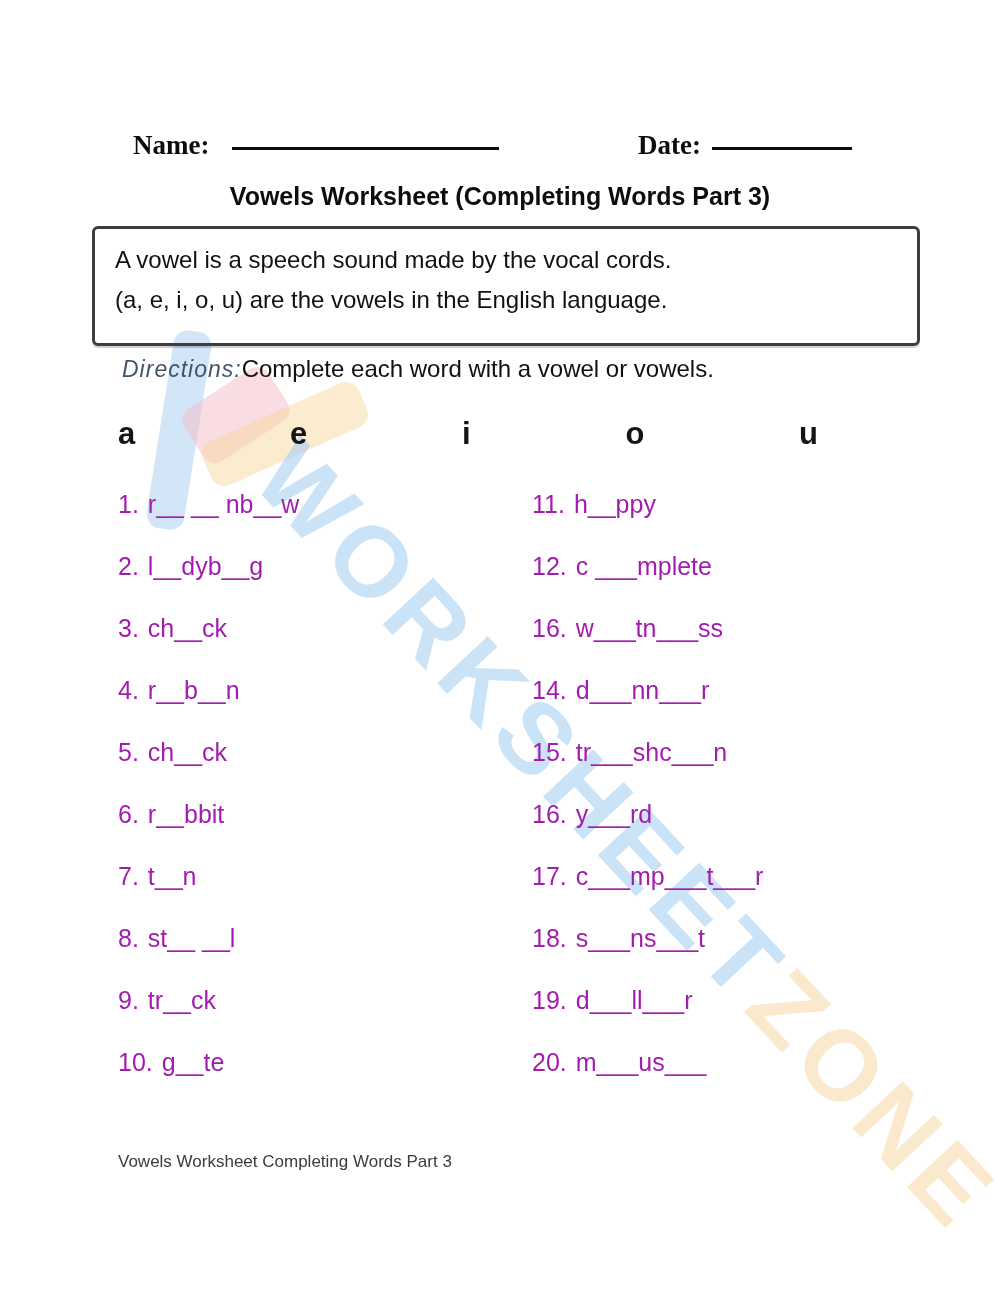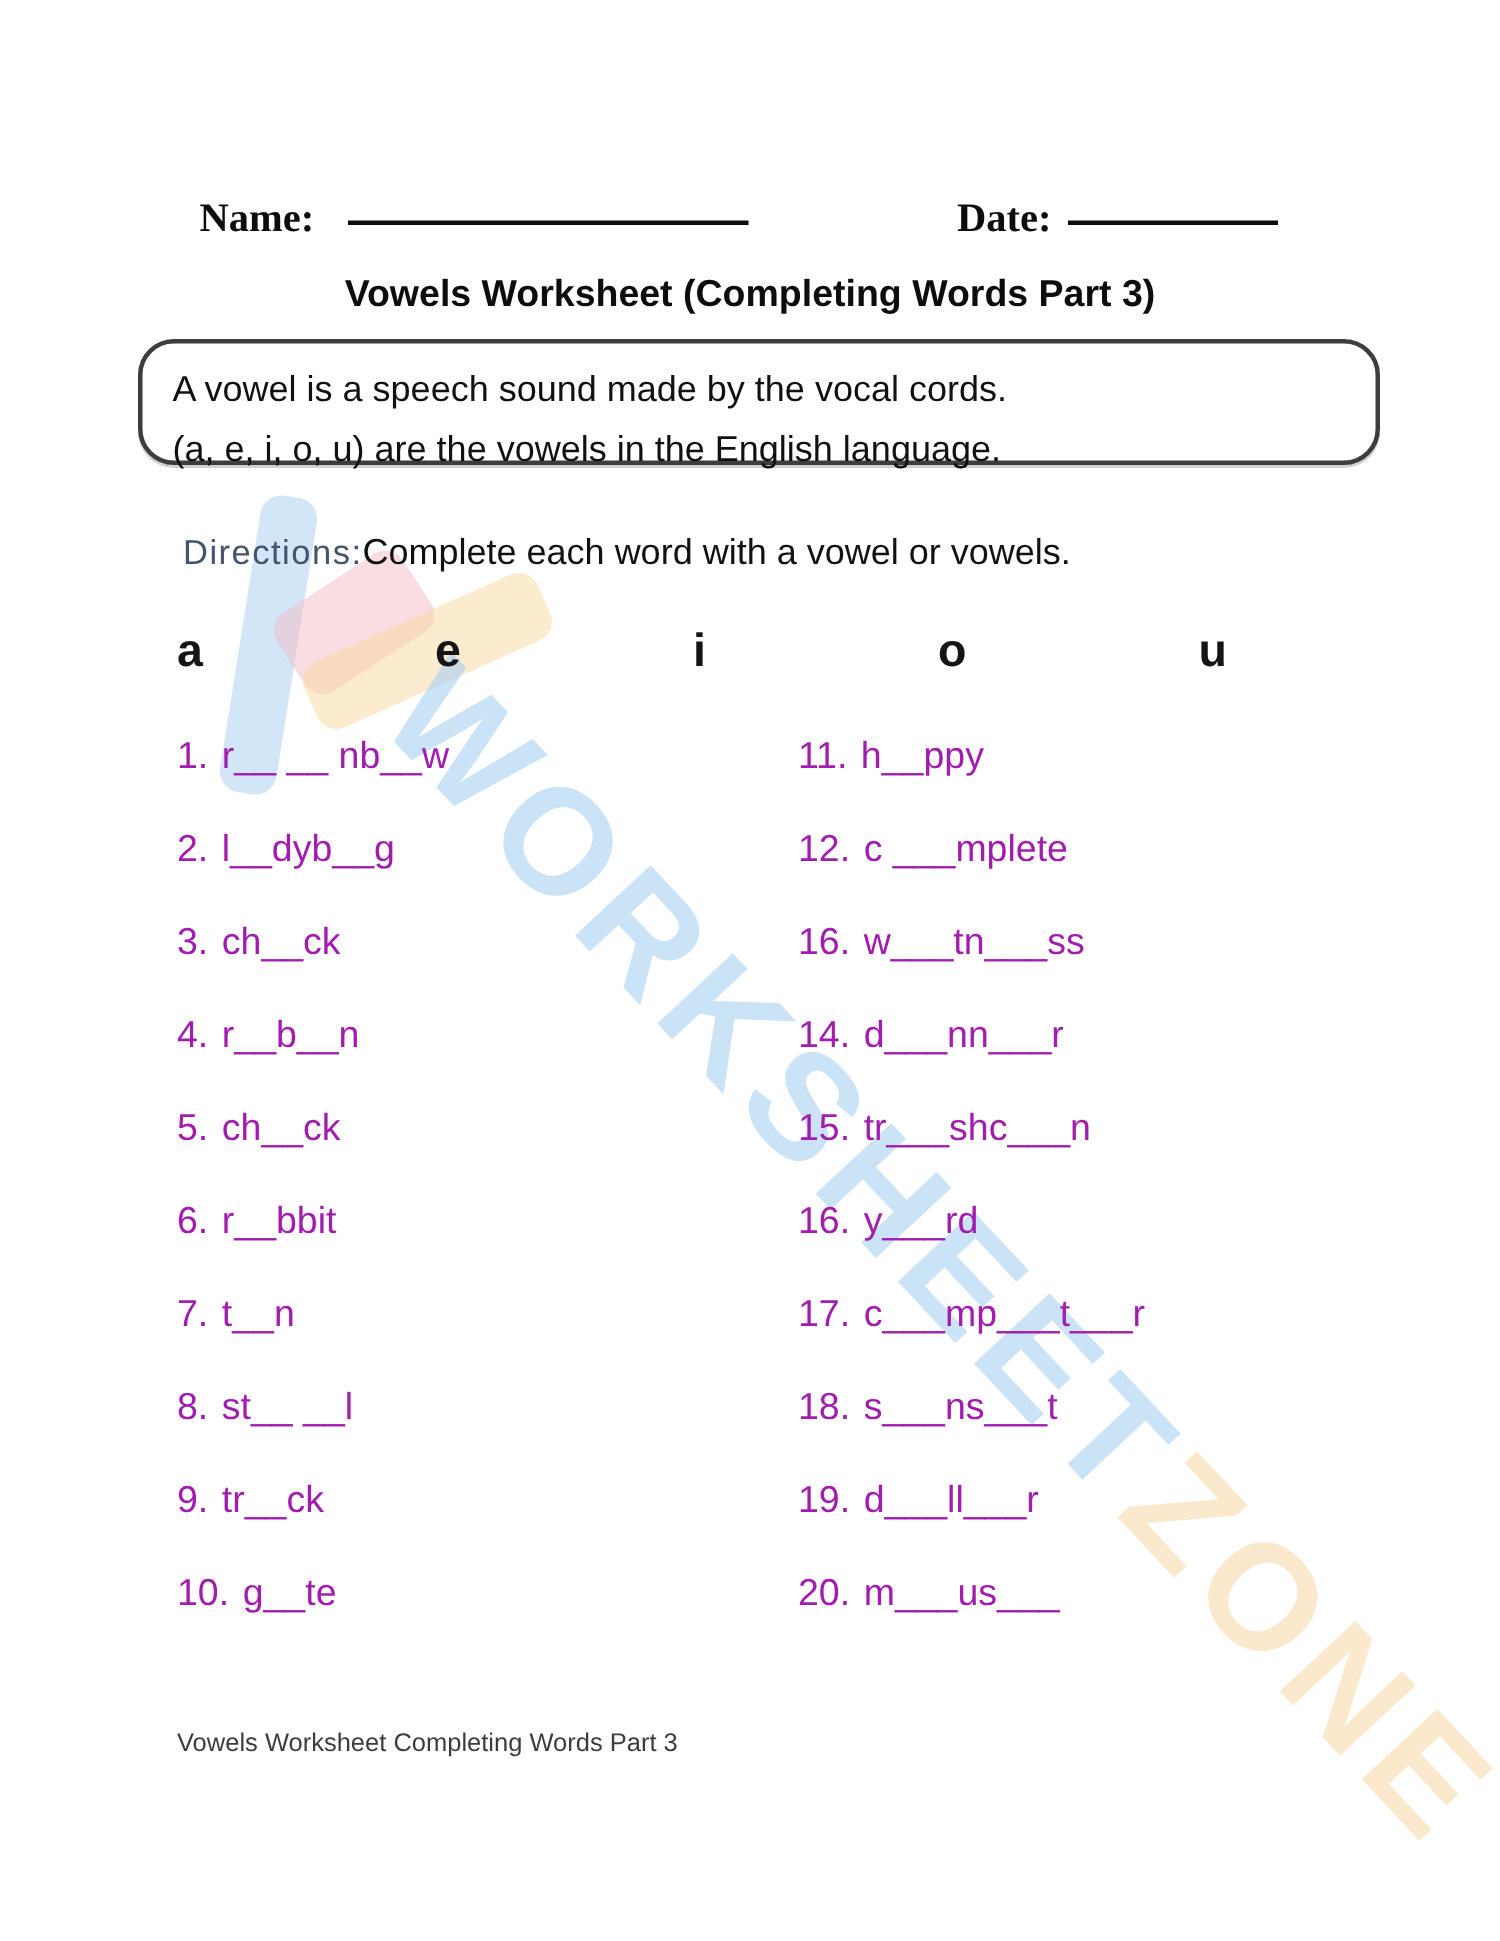--- a/index.html
+++ b/index.html
@@ -28,28 +28,28 @@
   .blank-line{position:absolute; top:118px; height:29px; border-bottom:3px solid #0d0d0d;}
   .name-line{left:232px; width:267px;}
   .date-line{left:712px; width:140px;}
   
   .title{
     position:absolute; left:0; right:0; top:182px; text-align:center;
     font-weight:bold; font-size:25px; color:#0d0d0d;
   }
   
   .info-box{
-    position:absolute; left:92px; top:226px; width:828px; height:84px;
-    border:3px solid #3d3d3d; border-radius:24px; box-sizing:border-box;
+    position:absolute; left:92px; top:226px; width:828px; height:120px;
+    border:3px solid #3d3d3d; border-radius:6px; box-sizing:border-box;
     box-shadow:0 2px 0 rgba(0,0,0,.18);
     padding:11px 20px 0 20px; font-size:24px; line-height:40px; color:#111;
   }
   
   .directions{position:absolute; left:122px; top:355px; font-size:24px; white-space:nowrap;}
-  .directions .dir-label{color:#44546a; font-size:23px; letter-spacing:1px;}
+  .directions .dir-label{color:#44546a; font-size:23px; letter-spacing:1px;font-style:italic;}
   .directions .dir-text{color:#111;}
   
   .vowel-row{
     position:absolute; left:118px; top:416px; width:700px;
     display:flex; justify-content:space-between;
     font-weight:bold; font-size:31px; color:#151515;
   }
   
   .col{position:absolute; top:487px;}
   .col-left{left:118px;}

